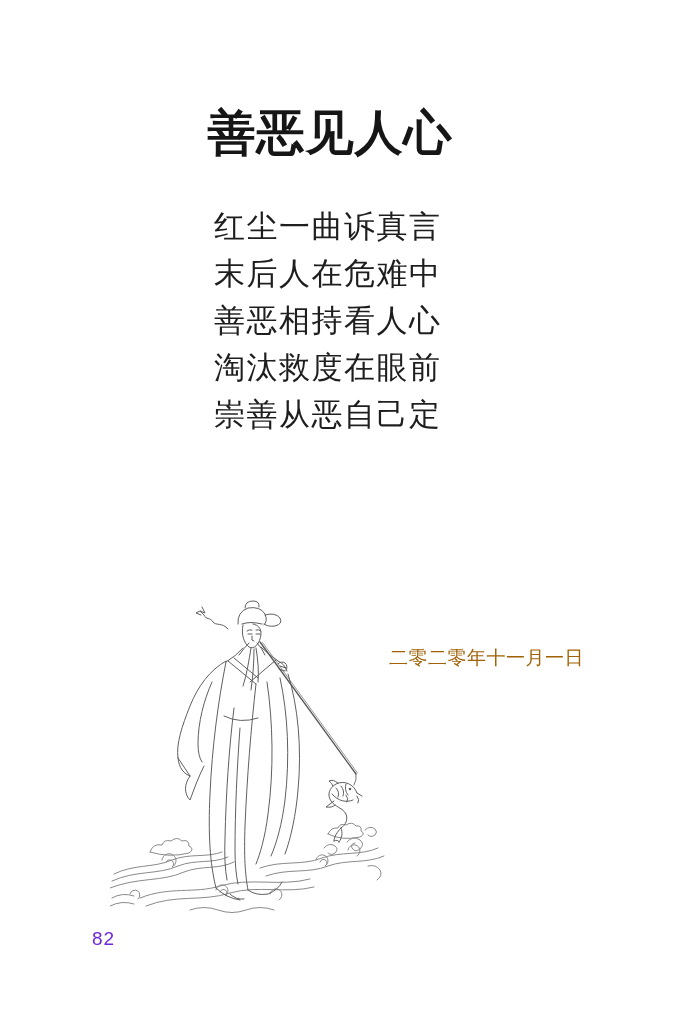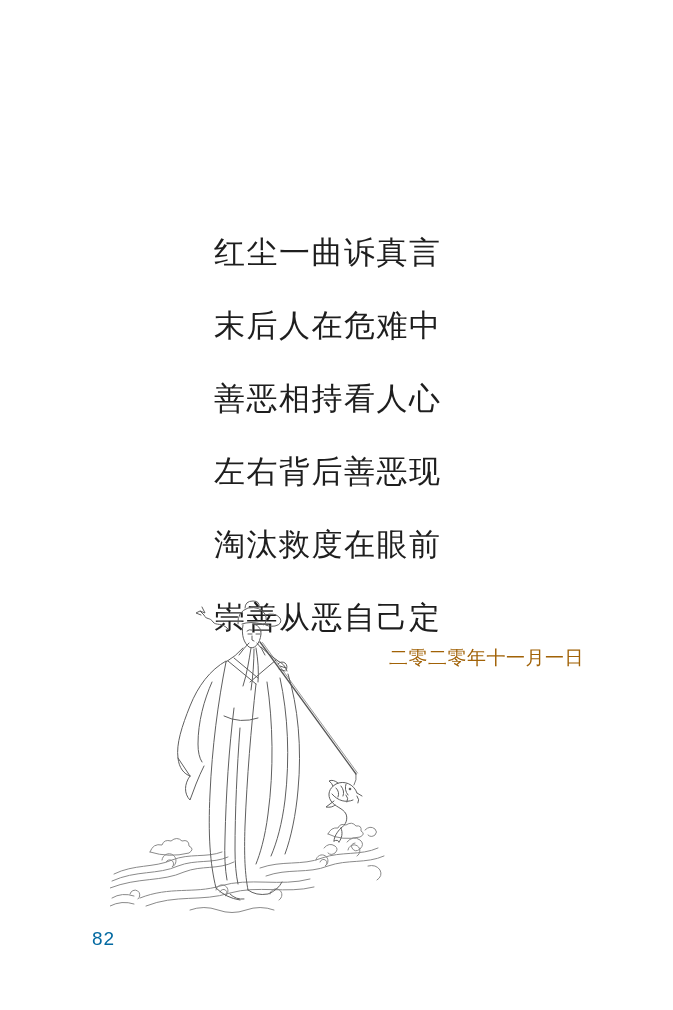--- a/index.html
+++ b/index.html
@@ -26,55 +26,55 @@
   }
   .poem {
     position: absolute;
     left: 214px; top: 203px;
     font-size: 31px;
     line-height: 47px;
     letter-spacing: 1.5px;
     color: #1e1e1e;
     white-space: nowrap;
   }
-  .poem-line { height: 47px; margin-top: 26px; }
+  .poem-line { height: 47px; }
   .date-line {
     position: absolute;
     left: 389px; top: 645px;
     font-size: 19px;
     letter-spacing: 0.5px;
     color: #a16207;
     white-space: nowrap;
   }
   .illustration {
     position: absolute;
     left: 110px; top: 598px;
     width: 280px; height: 322px;
   }
   .illustration svg { width: 100%; height: 100%; display: block; }
   .page-number {
     position: absolute;
     left: 92px; top: 928px;
     font-size: 19px;
     letter-spacing: 1px;
-    color: #0369a1;
+    color: #6d28d9;
     font-family: "Liberation Sans", "DejaVu Sans", sans-serif;
   }
 </style>
 </head>
 <body>
 
 <div class="page">
 
+  <h1 class="title">善恶见人心</h1>
 
   <div class="poem">
     <div class="poem-line">红尘一曲诉真言</div>
     <div class="poem-line">末后人在危难中</div>
     <div class="poem-line">善恶相持看人心</div>
-    <div class="poem-line">左右背后善恶现</div>
     <div class="poem-line">淘汰救度在眼前</div>
     <div class="poem-line">崇善从恶自己定</div>
   </div>
 
   <figure class="illustration" aria-label="Ink line drawing of a bearded sage in flowing robes holding a fishing rod over stylized waves, with a carp leaping from the water">
     <svg viewBox="0 0 280 322" xmlns="http://www.w3.org/2000/svg" aria-hidden="true">
 
       <g stroke="#8a8a8a" fill="none" stroke-width="1" stroke-linecap="round" stroke-linejoin="round">
         <path d="M40,254 q3,-9 12,-7 q2,-6 9,-4 q6,-5 11,0 q7,-2 7,5 q6,3 0,7 q-20,5 -39,-1"></path>
         <path d="M218,236 q3,-7 10,-6 q2,-5 8,-3 q6,-4 10,1 q6,-1 5,5 q5,3 -1,6 q-18,4 -32,-3"></path>

